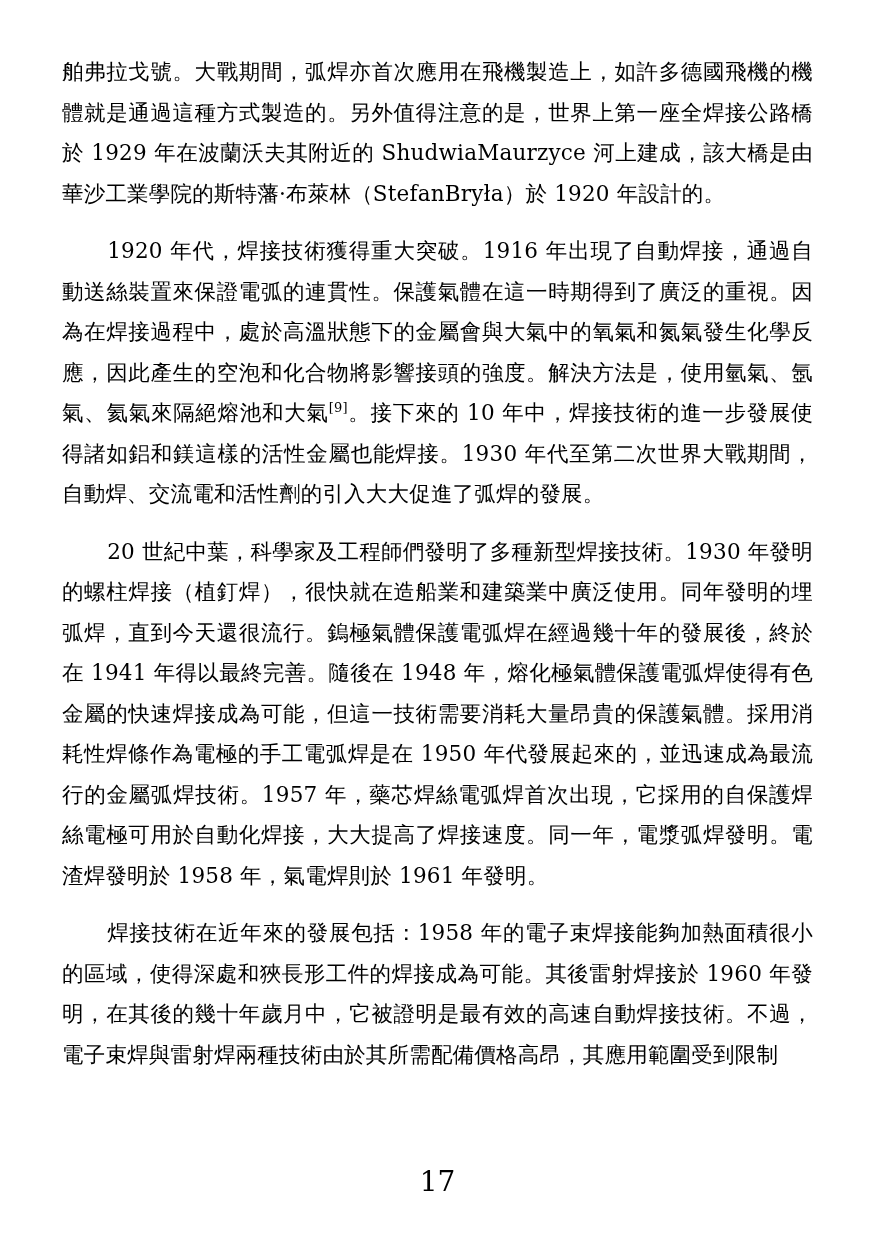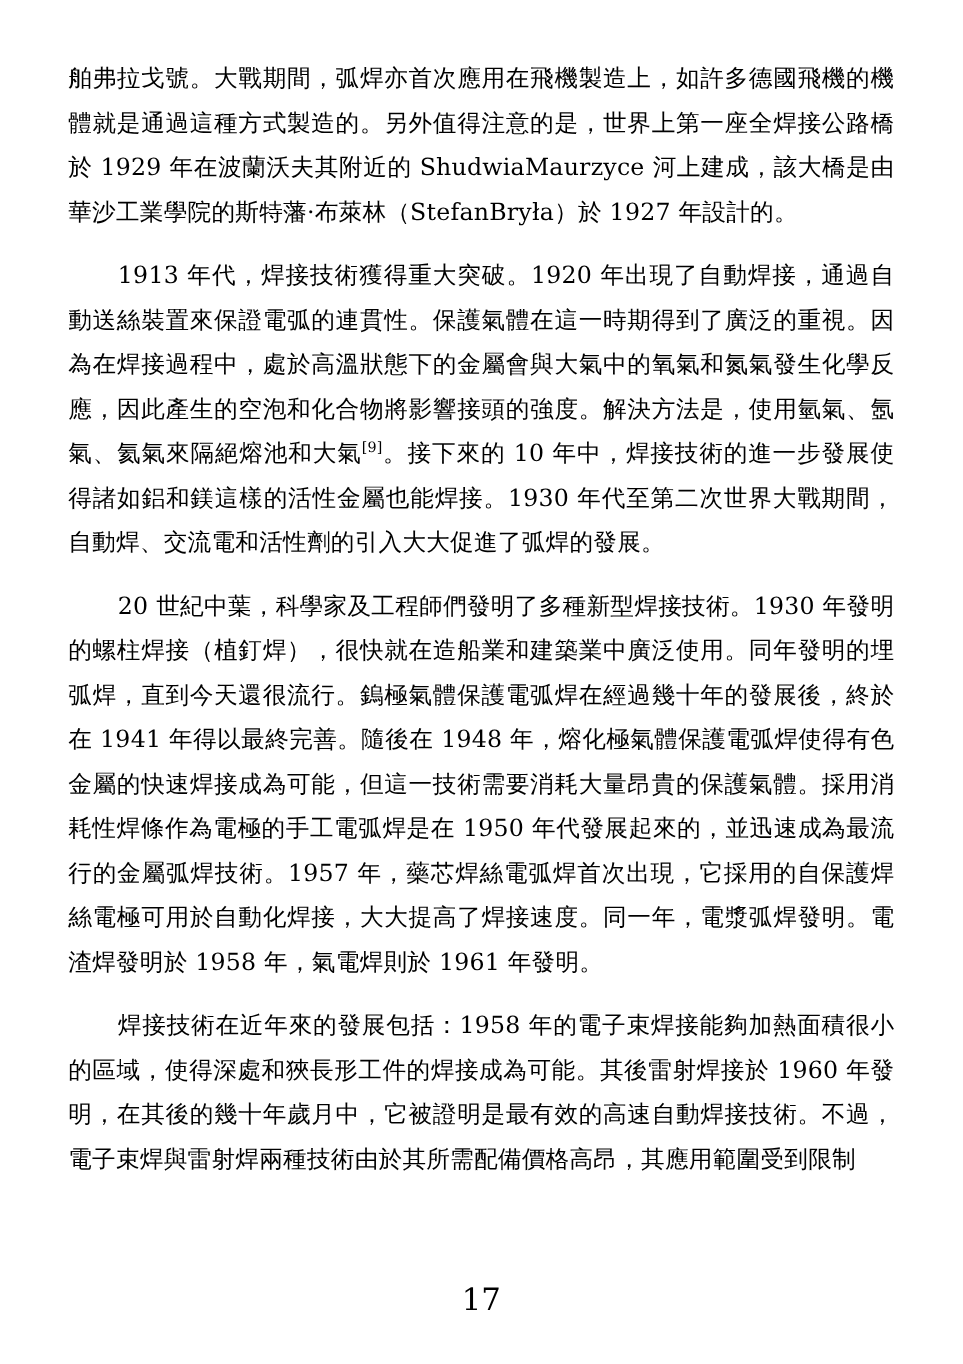--- a/index.html
+++ b/index.html
@@ -50,23 +50,23 @@
     font-size: 28px;
     font-family: "DejaVu Serif", "Liberation Serif", serif;
   }
 </style>
 </head>
 <body>
 
 <div class="page">
   <div class="body-text">
 
-    <p class="para no-indent">舶弗拉戈號。大戰期間，弧焊亦首次應用在飛機製造上，如許多德國飛機的機體就是通過這種方式製造的。另外值得注意的是，世界上第一座全焊接公路橋於 1929 年在波蘭沃夫其附近的 ShudwiaMaurzyce 河上建成，該大橋是由華沙工業學院的斯特藩·布萊林（StefanBryła）於 1927 年設計的。</p>
+    <p class="para no-indent">舶弗拉戈號。大戰期間，弧焊亦首次應用在飛機製造上，如許多德國飛機的機體就是通過這種方式製造的。另外值得注意的是，世界上第一座全焊接公路橋於 1929 年在波蘭沃夫其附近的 ShudwiaMaurzyce 河上建成，該大橋是由華沙工業學院的斯特藩·布萊林（StefanBryła）於 1920 年設計的。</p>
 
-    <p class="para"><span>1913 年代，焊接技術獲得重大突破。1920 年出現了自動焊接，通過自動送絲裝置來保證電弧的連貫性。保護氣體在這一時期得到了廣泛的重視。因為在焊接過程中，處於高溫狀態下的金屬會與大氣中的氧氣和氮氣發生化學反應，因此產生的空泡和化合物將影響接頭的強度。解決方法是，使用氫氣、氬氣、氦氣來隔絕熔池和大氣</span><sup class="footnote-ref">[9]</sup><span>。接下來的 10 年中，焊接技術的進一步發展使得諸如鋁和鎂這樣的活性金屬也能焊接。1930 年代至第二次世界大戰期間，自動焊、交流電和活性劑的引入大大促進了弧焊的發展。</span></p>
+    <p class="para"><span>1920 年代，焊接技術獲得重大突破。1916 年出現了自動焊接，通過自動送絲裝置來保證電弧的連貫性。保護氣體在這一時期得到了廣泛的重視。因為在焊接過程中，處於高溫狀態下的金屬會與大氣中的氧氣和氮氣發生化學反應，因此產生的空泡和化合物將影響接頭的強度。解決方法是，使用氫氣、氬氣、氦氣來隔絕熔池和大氣</span><sup class="footnote-ref">[9]</sup><span>。接下來的 10 年中，焊接技術的進一步發展使得諸如鋁和鎂這樣的活性金屬也能焊接。1930 年代至第二次世界大戰期間，自動焊、交流電和活性劑的引入大大促進了弧焊的發展。</span></p>
 
     <p class="para">20 世紀中葉，科學家及工程師們發明了多種新型焊接技術。1930 年發明的螺柱焊接（植釘焊），很快就在造船業和建築業中廣泛使用。同年發明的埋弧焊，直到今天還很流行。鎢極氣體保護電弧焊在經過幾十年的發展後，終於在 1941 年得以最終完善。隨後在 1948 年，熔化極氣體保護電弧焊使得有色金屬的快速焊接成為可能，但這一技術需要消耗大量昂貴的保護氣體。採用消耗性焊條作為電極的手工電弧焊是在 1950 年代發展起來的，並迅速成為最流行的金屬弧焊技術。1957 年，藥芯焊絲電弧焊首次出現，它採用的自保護焊絲電極可用於自動化焊接，大大提高了焊接速度。同一年，電漿弧焊發明。電渣焊發明於 1958 年，氣電焊則於 1961 年發明。</p>
 
     <p class="para">焊接技術在近年來的發展包括：1958 年的電子束焊接能夠加熱面積很小的區域，使得深處和狹長形工件的焊接成為可能。其後雷射焊接於 1960 年發明，在其後的幾十年歲月中，它被證明是最有效的高速自動焊接技術。不過，電子束焊與雷射焊兩種技術由於其所需配備價格高昂，其應用範圍受到限制</p>
 
   </div>
 
   <div class="page-number">17</div>
 </div>
 

